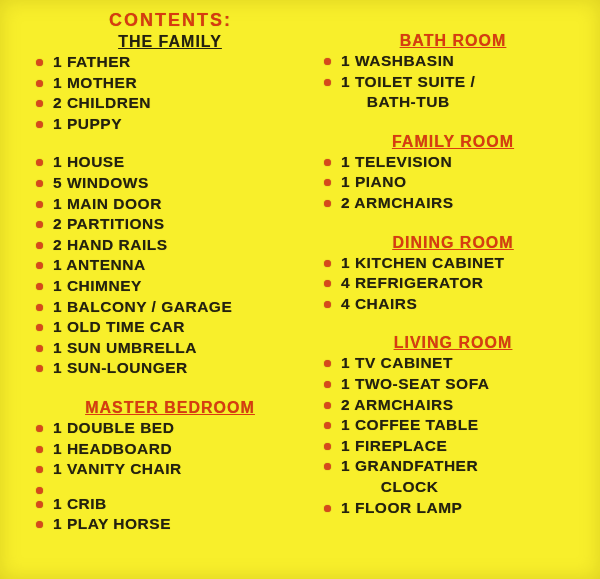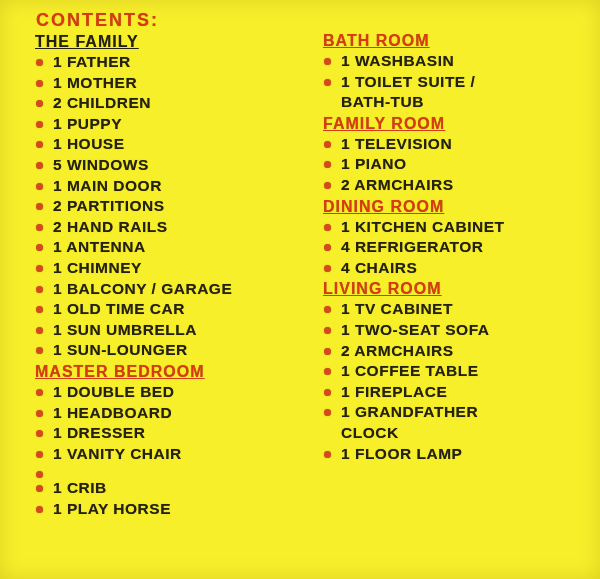--- a/index.html
+++ b/index.html
@@ -5,41 +5,42 @@
   html, body { margin: 0; padding: 0; }
   .page {
     position: relative;
     width: 600px;
     height: 579px;
     background: var(--bg, #f8ef2b);
     font-family: "Liberation Sans", "DejaVu Sans", sans-serif;
     font-weight: 700;
     overflow: hidden;
     text-shadow: 0 0 0.7px rgba(60, 50, 10, 0.5);
+    text-align: center;
   }
   
   .page::after {
     content: "";
     position: absolute;
     inset: 0;
     pointer-events: none;
     box-shadow: inset 0 0 20px rgba(140, 120, 0, 0.25);
   }
   .col { position: absolute; }
   .col-left  { left: 33px;  top: 9px;  width: 272px; }
   .col-right { left: 321px; top: 30px; width: 262px; }
   .page-title {
     color: var(--accent, #da3a10);
     font-size: 18px;
     line-height: 22px;
     letter-spacing: 2px;
     padding-left: 3px;
     white-space: nowrap;
   }
-  .section.gap { margin-top: 0; }
+  .section.gap { margin-top: 18px; }
   .heading {
     font-size: 16px;
     line-height: 21px;
     letter-spacing: 1px;
     padding-left: 2px;
     white-space: nowrap;
     text-decoration: underline;
   }
   .heading.accent { color: var(--accent, #da3a10); }
   .heading.text   { color: var(--text, #23210f); }
@@ -137,24 +138,20 @@
         <div class="item">
           <span class="bullet"></span>
           <span class="item-text">1 DOUBLE BED</span>
         </div>
         <div class="item">
           <span class="bullet"></span>
           <span class="item-text">1 HEADBOARD</span>
         </div>
         <div class="item">
           <span class="bullet"></span>
-          <span class="item-text">1 DRESSER</span>
-        </div>
-        <div class="item">
-          <span class="bullet"></span>
           <span class="item-text">1 VANITY CHAIR</span>
         </div>
         <div class="item">
           <span class="bullet"></span>
         </div>
         <div class="item">
           <span class="bullet"></span>
           <span class="item-text">1 CRIB</span>
         </div>
         <div class="item">

